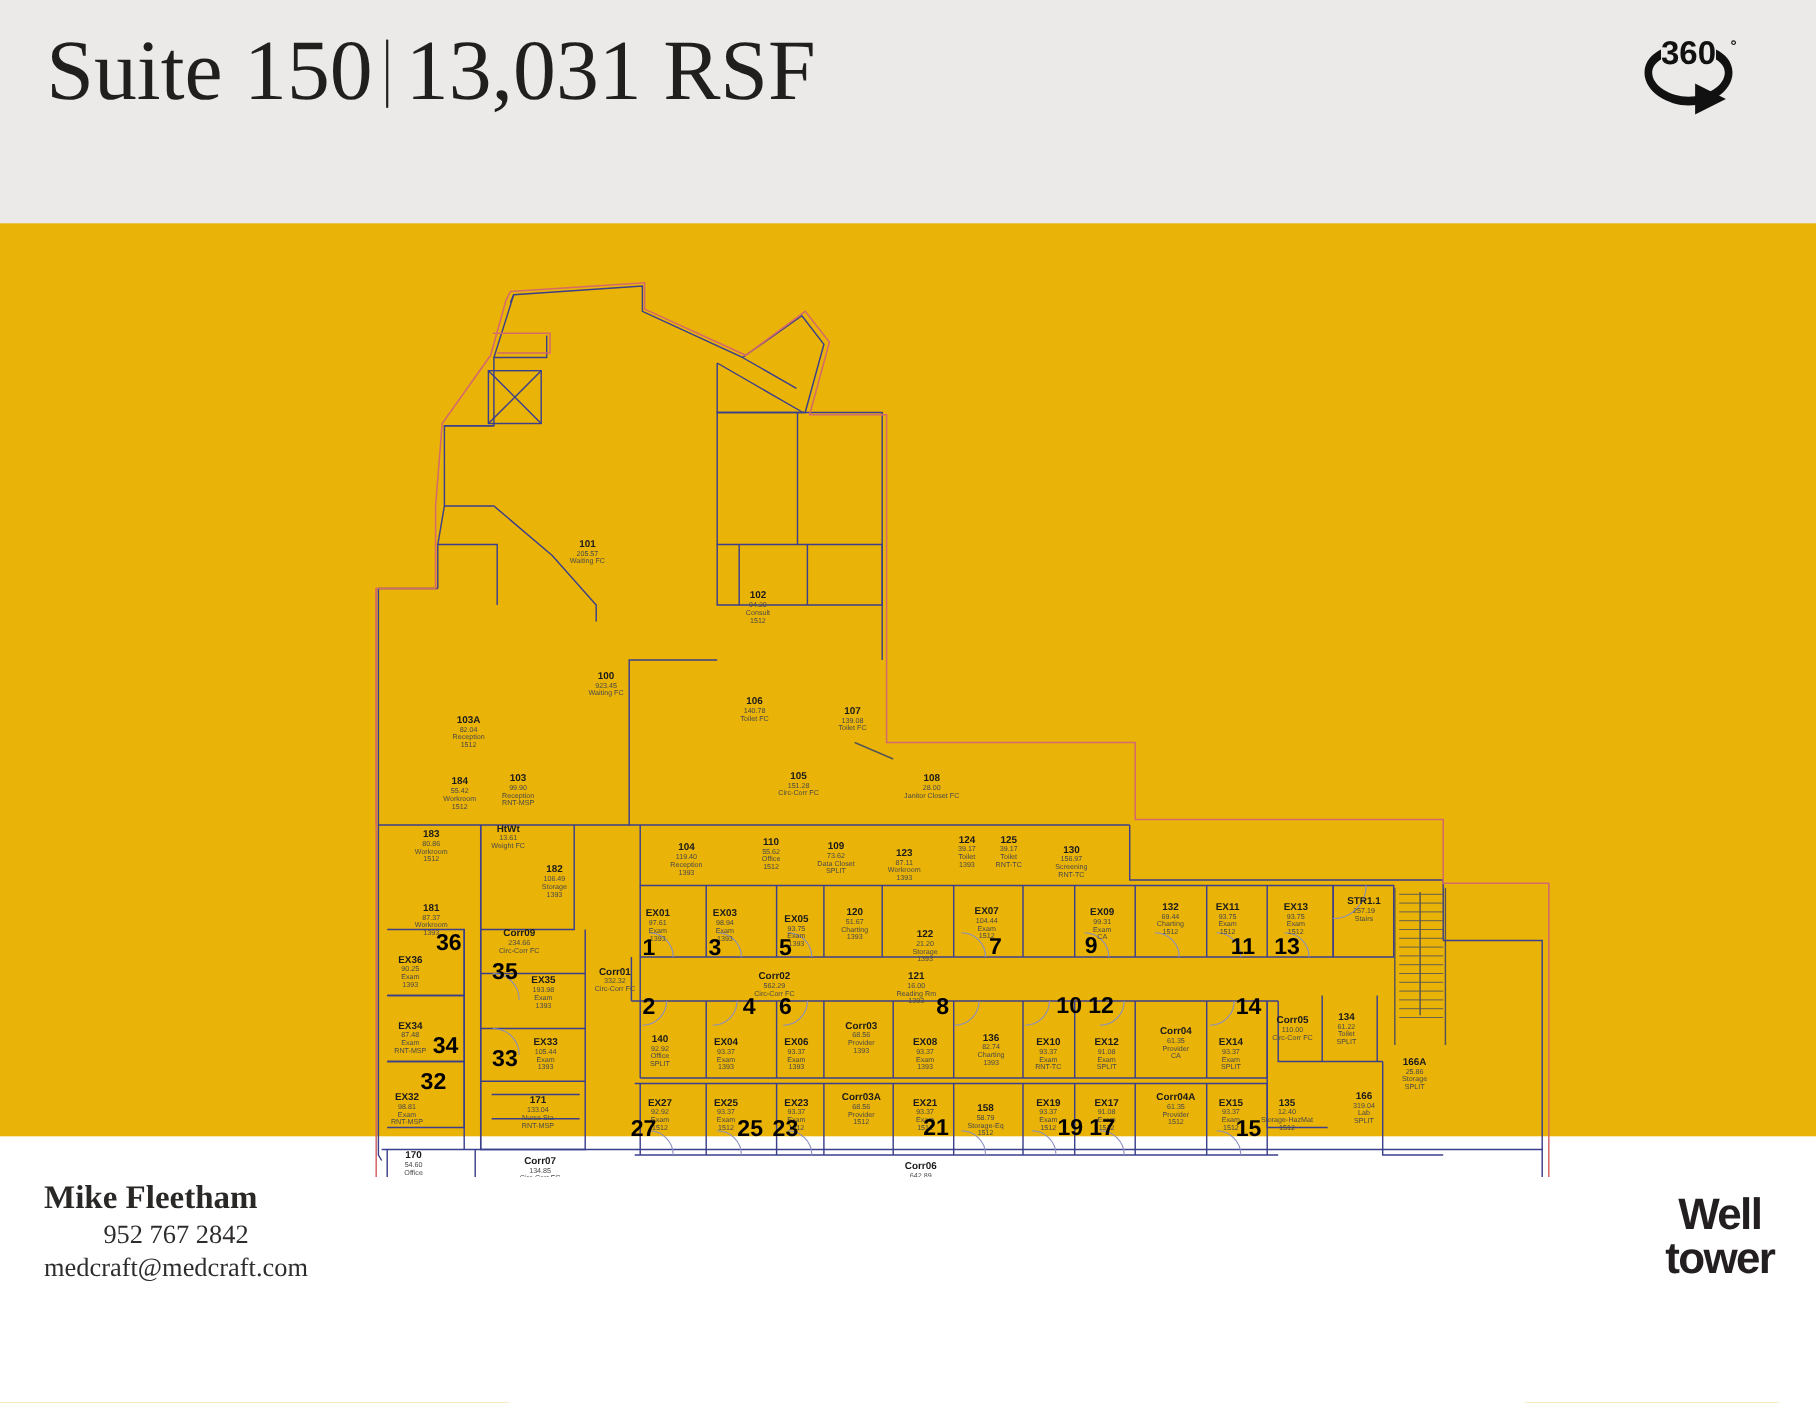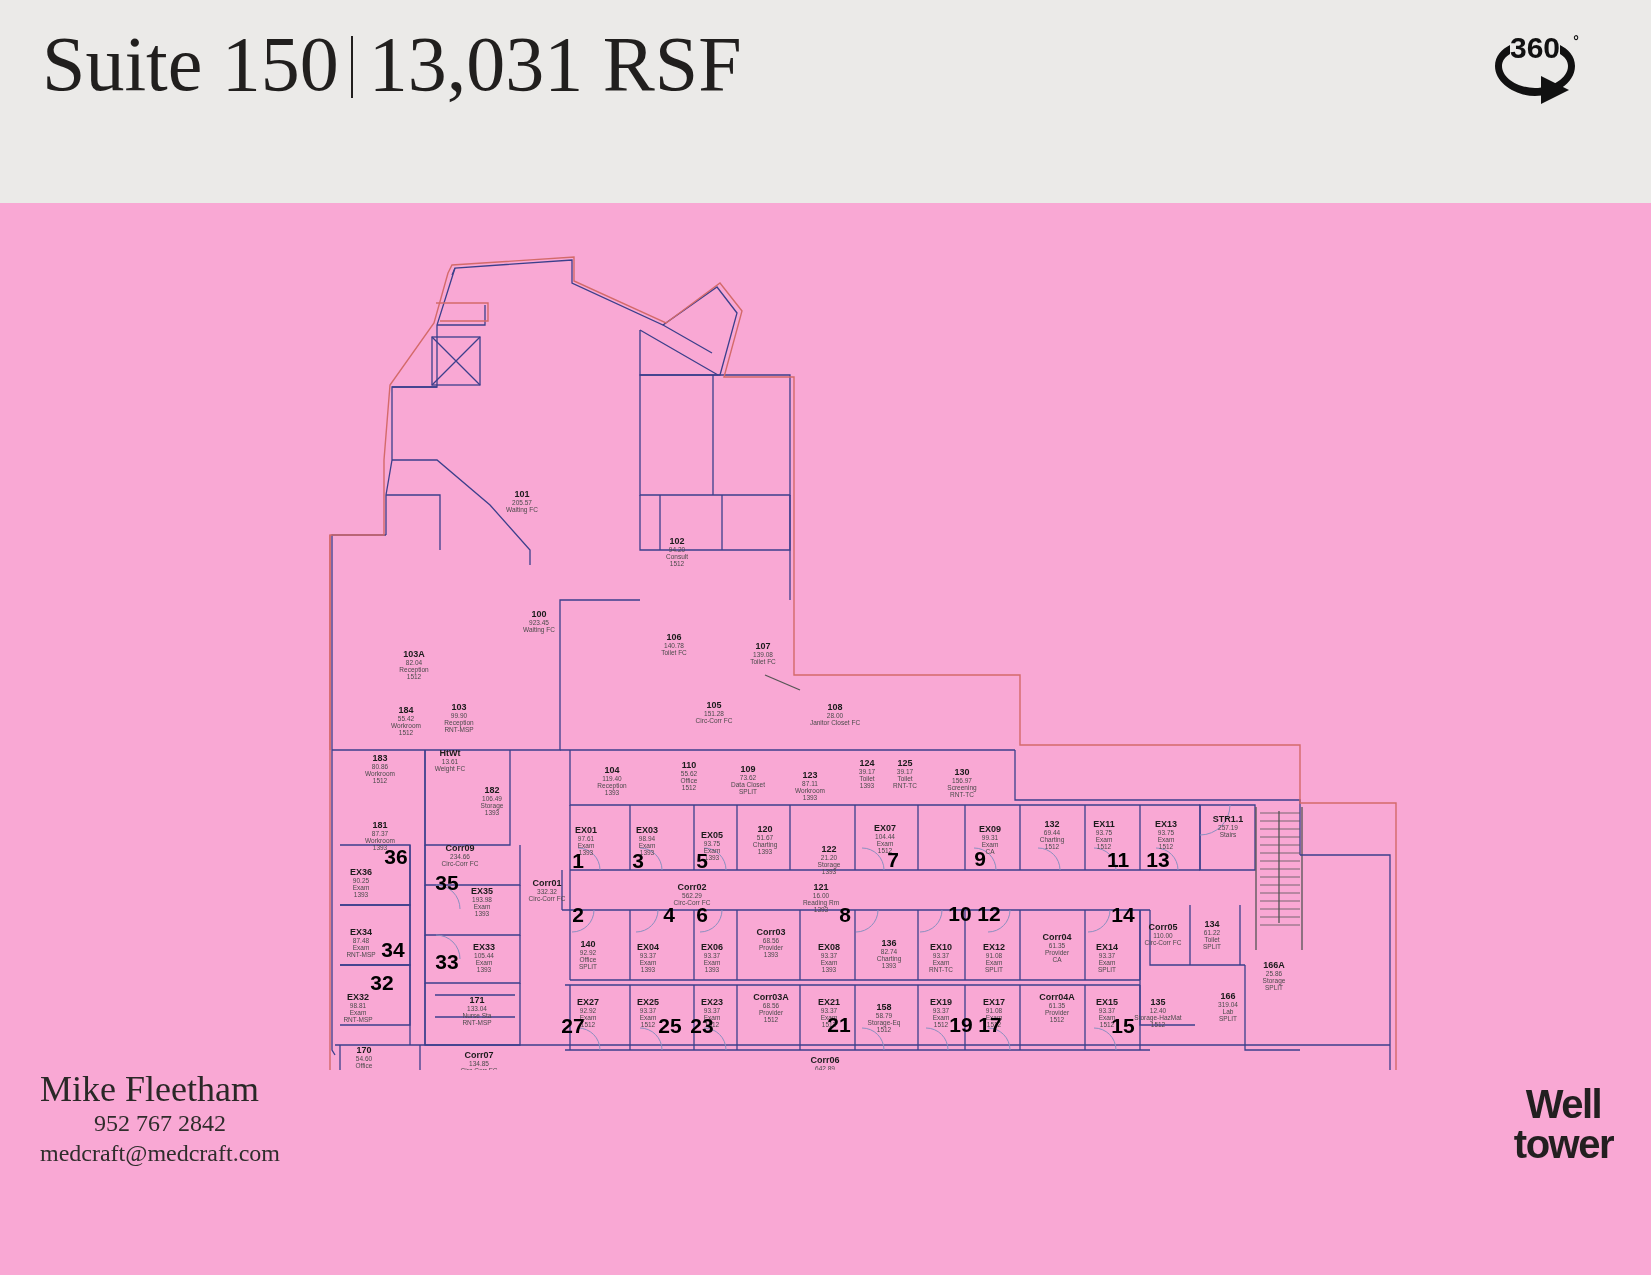--- a/index.html
+++ b/index.html
@@ -4,21 +4,21 @@
 <style>
   * { box-sizing: border-box; }
   html, body {
     margin: 0; padding: 0;
     width: 1651px; height: 1275px;
     background: #ffffff;
     font-family: "Liberation Sans", sans-serif;
     overflow: hidden;
   }
 
-  #page { position: relative; width: 1651px; height: 1275px; background:#f9a8d4; }
+  #page { position: relative; width: 1651px; height: 1033px; background:#eab308; }
 
   
   #header {
     position: absolute; left:0; top:0; width:1651px; height:203px;
     background:#ebeae8;
   }
   #title {
     position:absolute; left:42px; top:16px;
     font-family:"Liberation Serif", serif;
     font-size:78px; line-height:96px;
@@ -34,32 +34,32 @@
     position:absolute; right:56px; top:26px;
     width:120px; height:84px;
   }
 
   
   #contact {
     position:absolute; left:40px; top:1070px;
     font-family:"Liberation Serif", serif;
     color:#2a2827;
   }
-  #contact .nm { font-size:36px; line-height:38px; }
+  #contact .nm { font-size:30px; line-height:38px;font-weight:bold; }
   #contact .ln { font-size:24px; line-height:30px; color:#2f2d2c;text-align:center; }
 
   #welltower {
     position:absolute; right:38px; top:1084px;
     font-family:"Liberation Sans", sans-serif;
     font-weight:bold; font-size:40px; line-height:40px;
     color:#231f20; text-align:center; letter-spacing:-1.5px;
   }
 
   
-  #plan { position:absolute; left:0; top:205px; width:1651px; height:865px; }
+  #plan { position:absolute; left:0; top:205px; width:1651px; height:865px;padding-left:12px; }
   svg { display:block; }
 
   
   .rm-id   { font-family:"Liberation Sans", sans-serif; font-weight:bold; fill:#1b1b1b; text-anchor:middle; }
   .rm-sub  { font-family:"Liberation Sans", sans-serif; fill:#4a4a4a; text-anchor:middle; }
   .big-num { font-family:"Liberation Sans", sans-serif; font-weight:bold; fill:#000; text-anchor:middle; }
   .msr-lbl { font-family:"Liberation Sans", sans-serif; font-weight:bold; fill:#000; text-anchor:middle; }
 </style>
 </head>
 <body>

